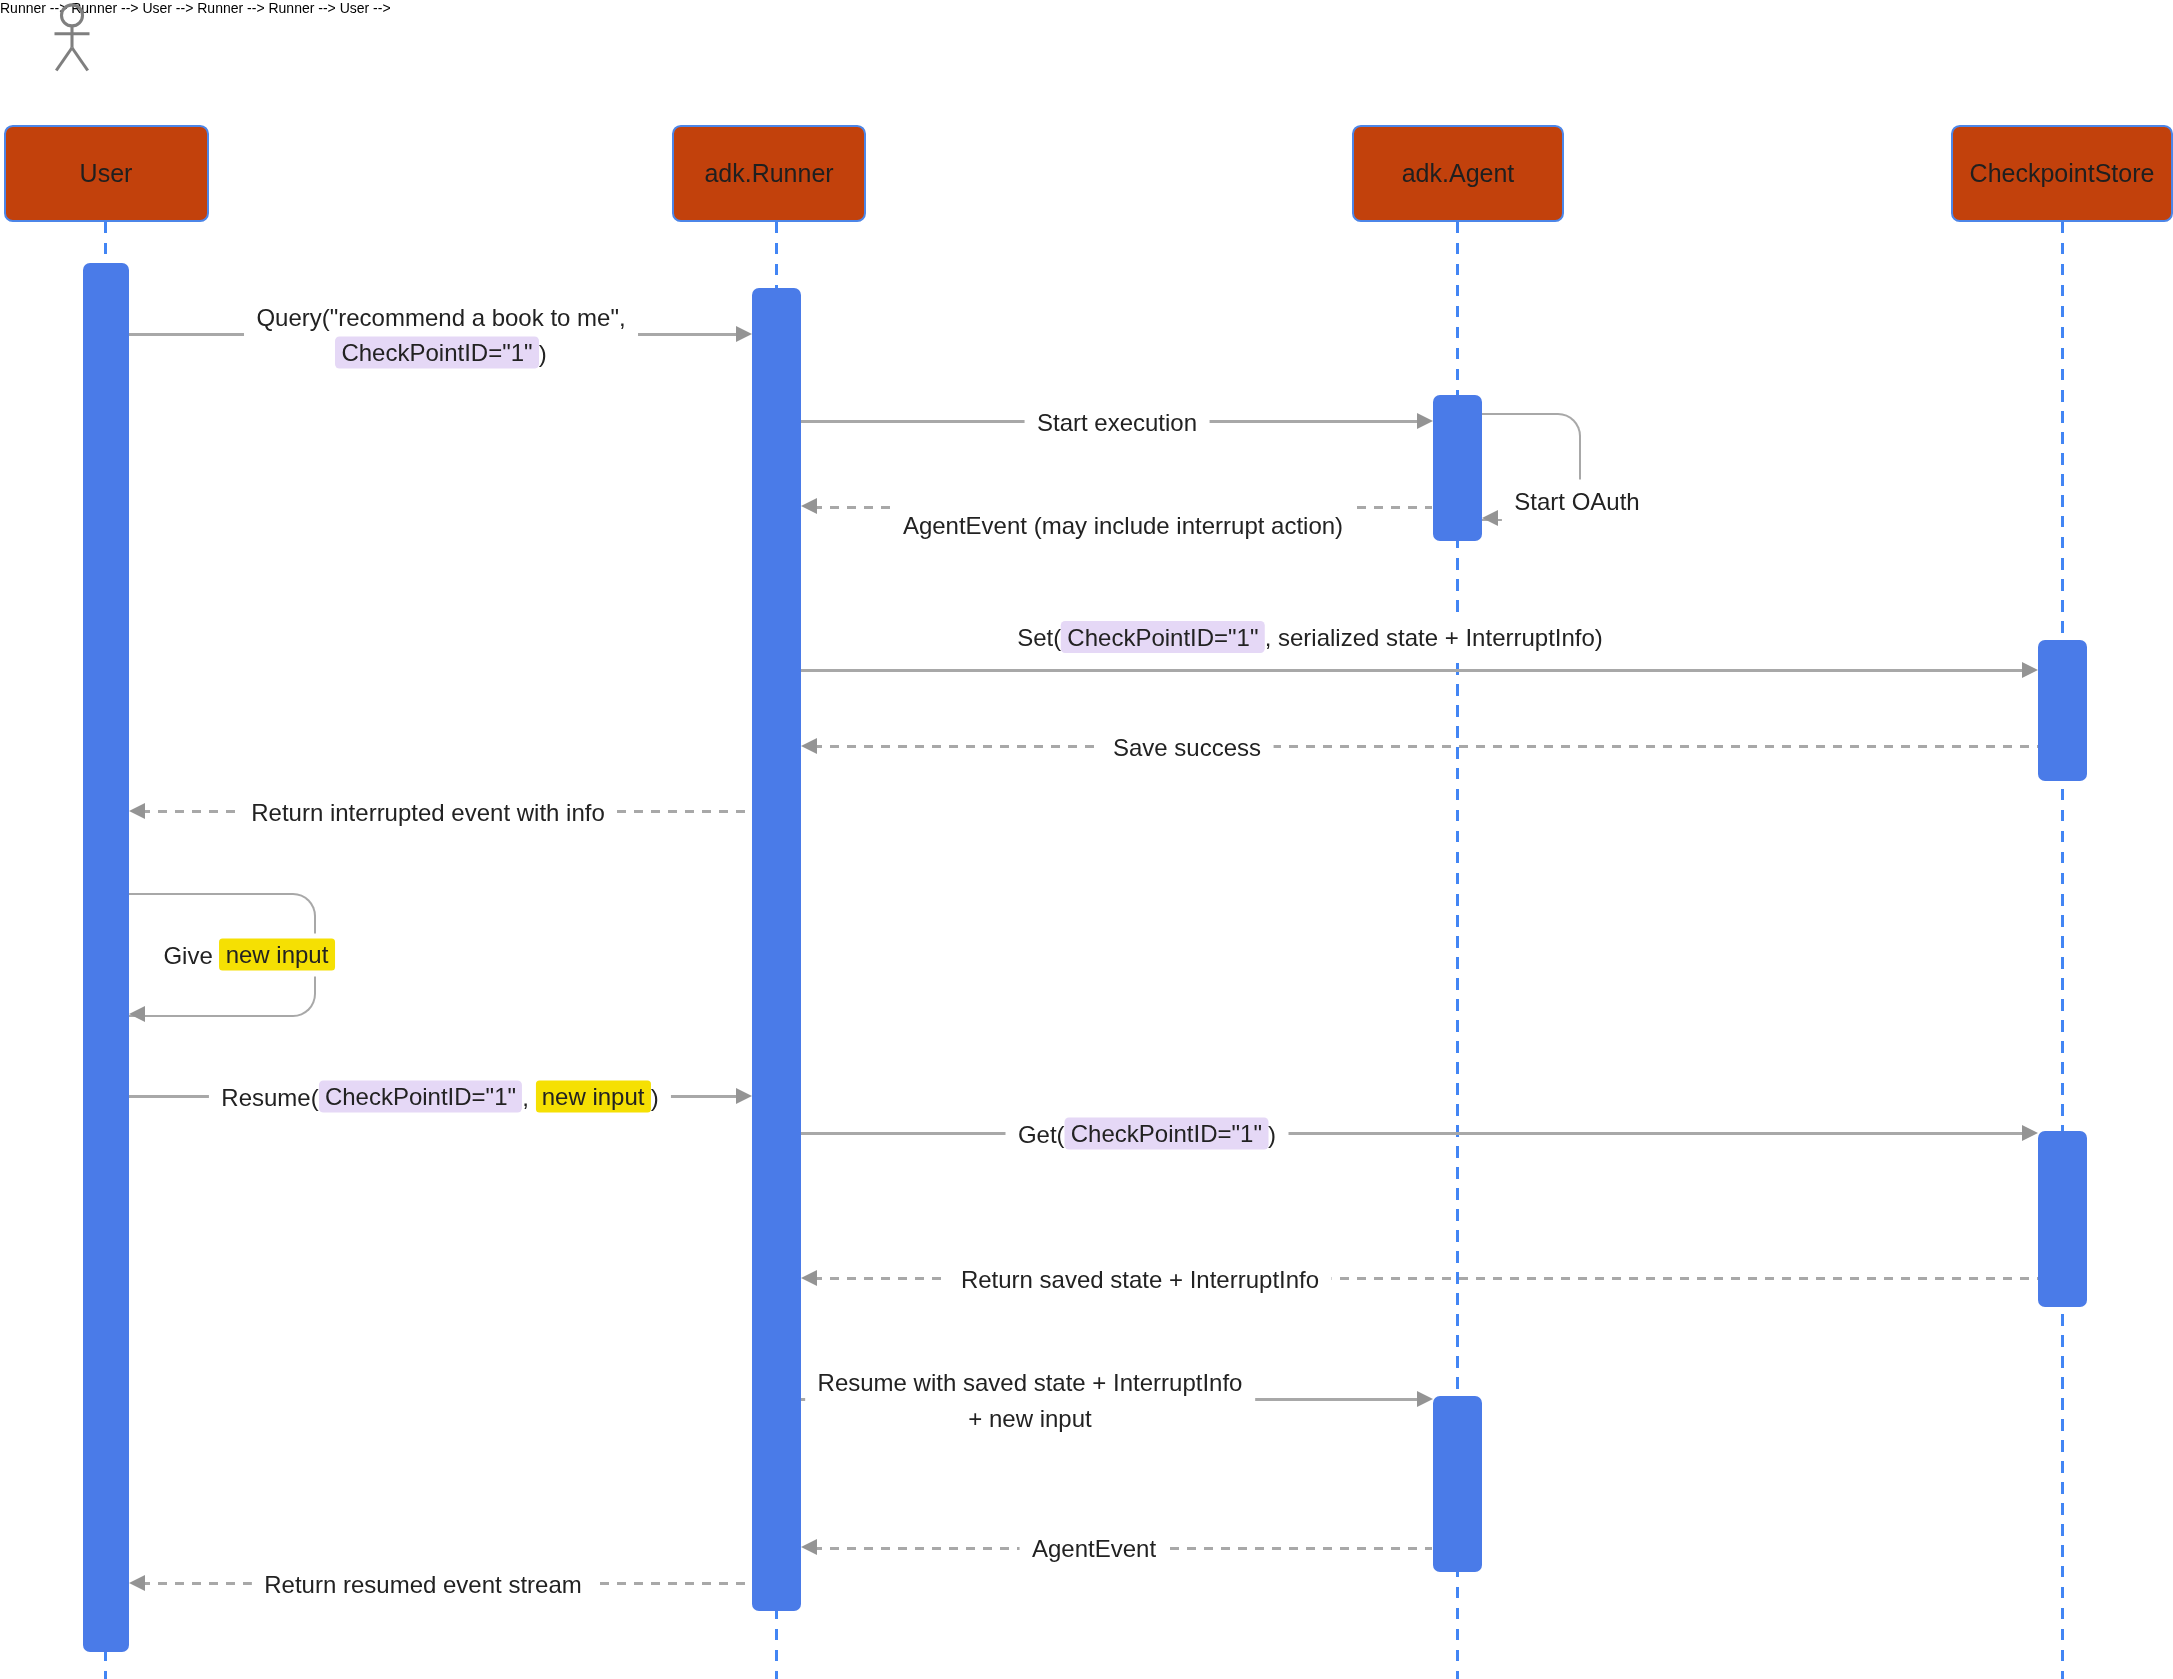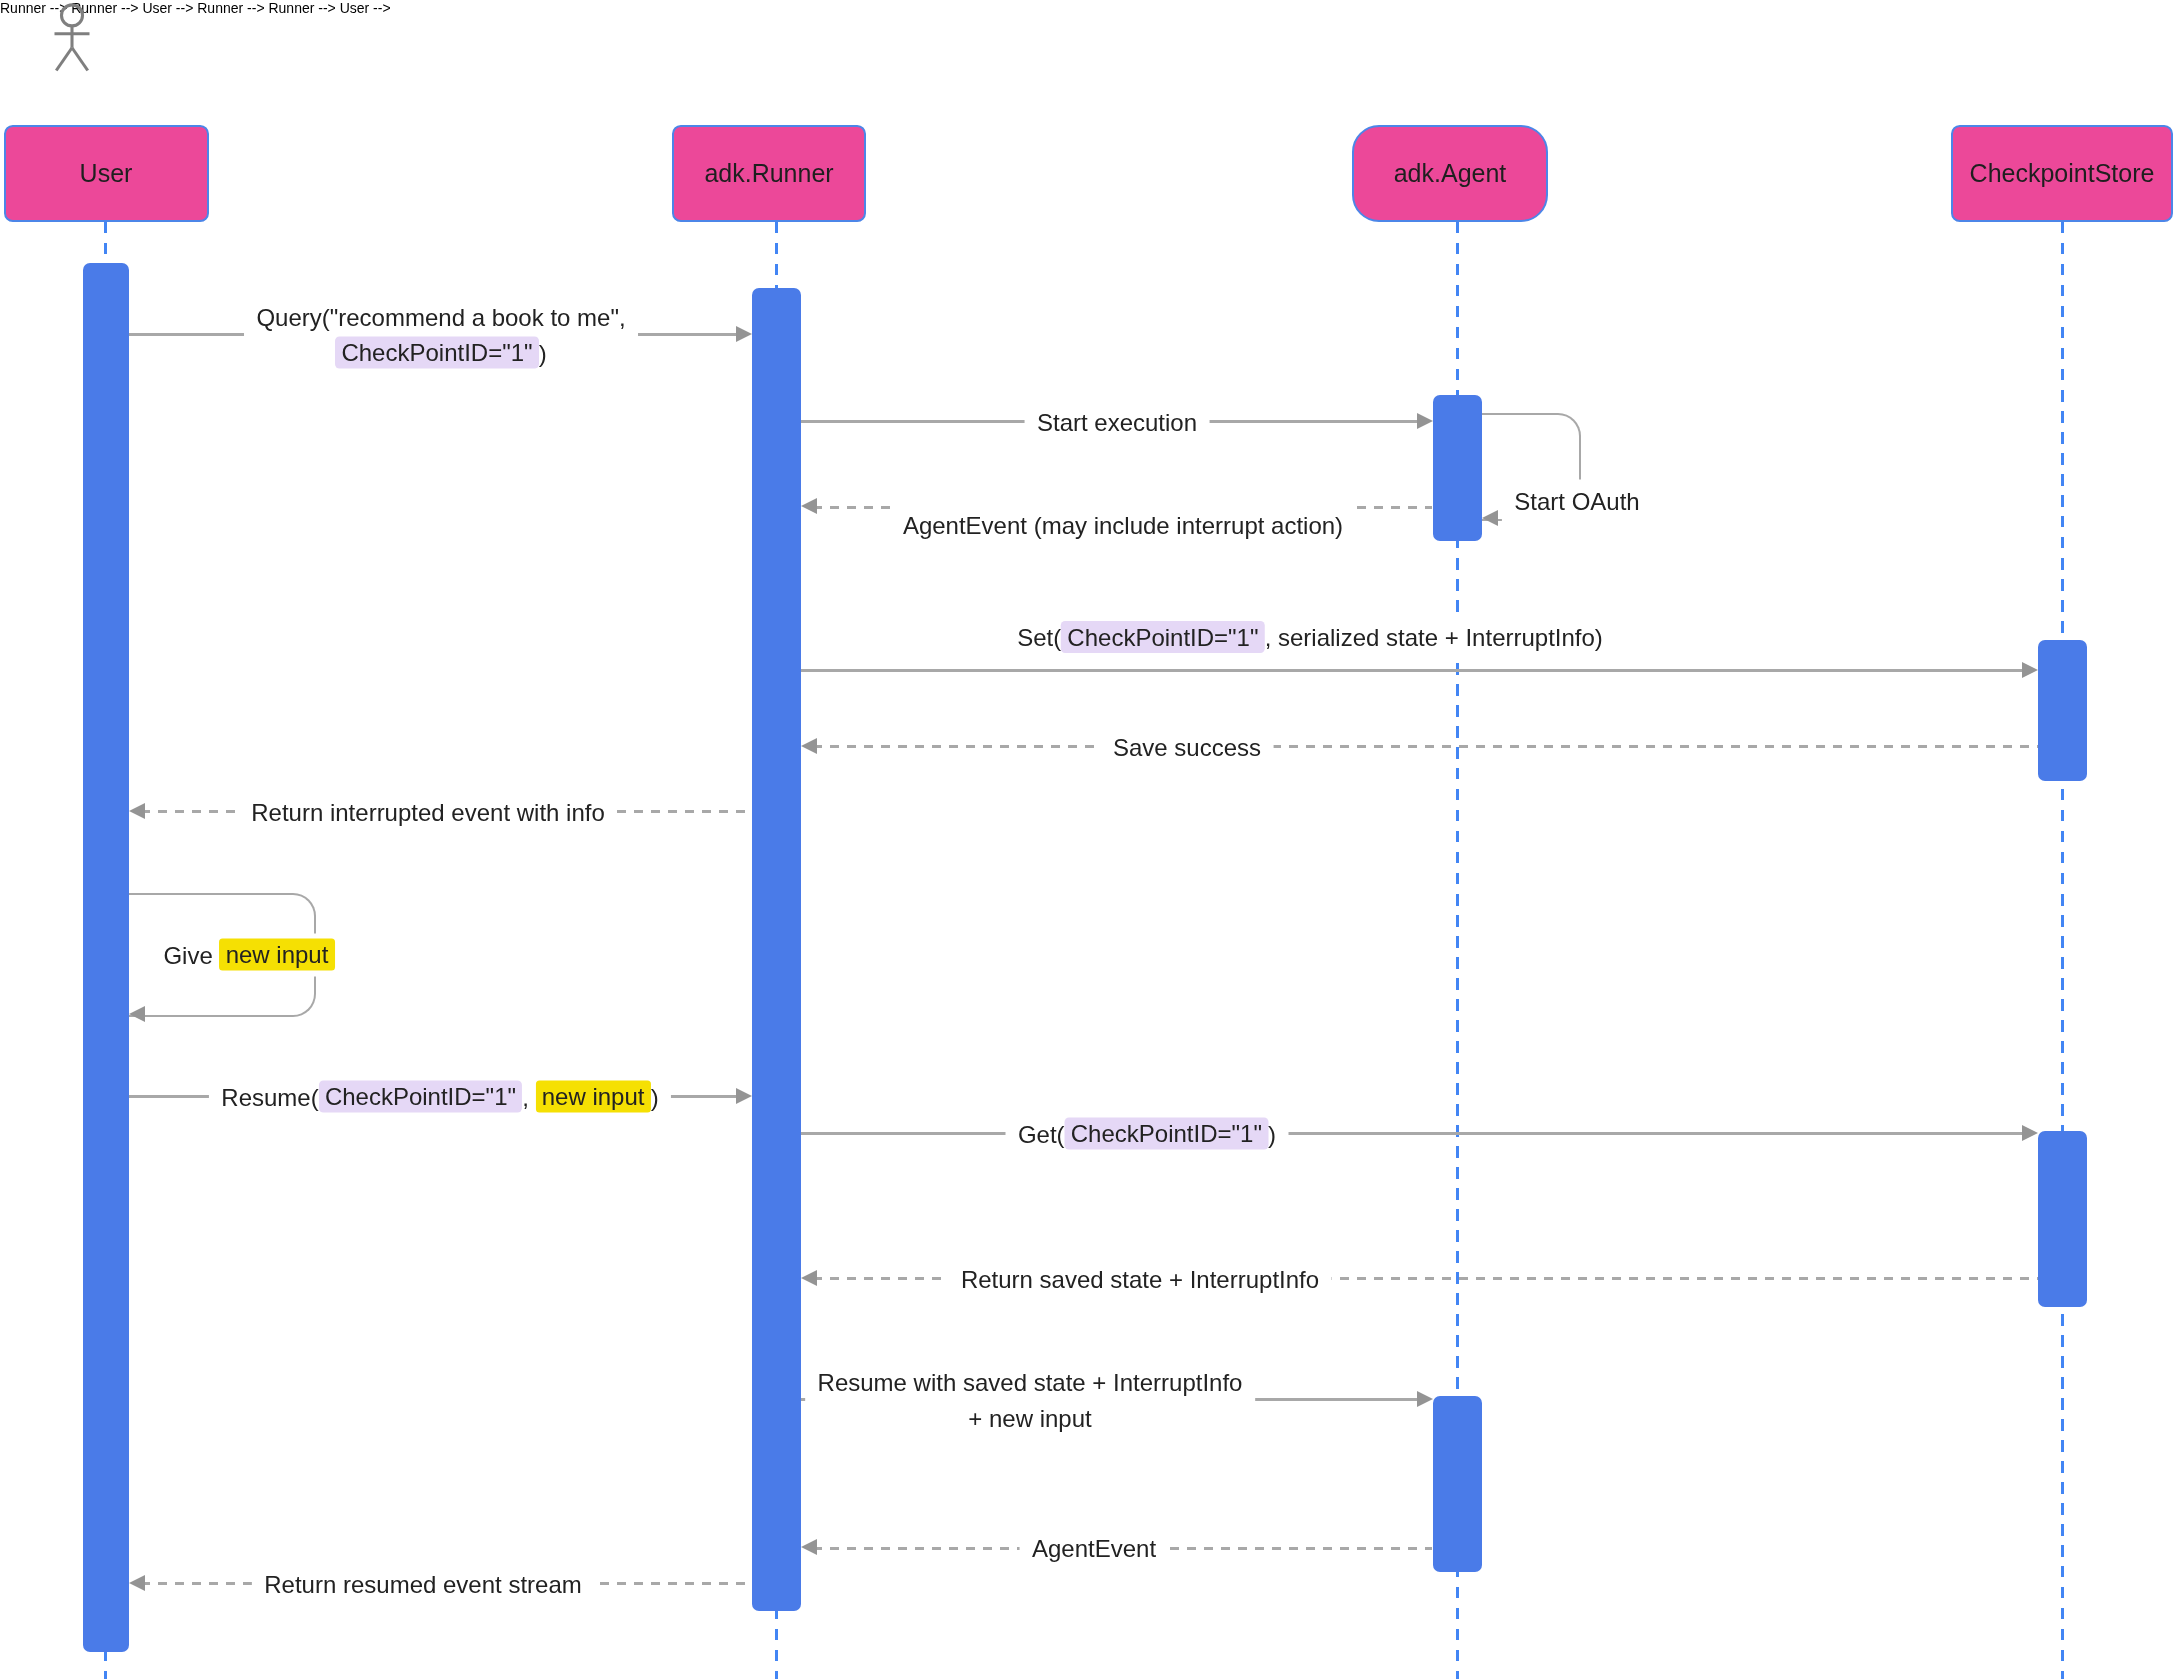--- a/index.html
+++ b/index.html
@@ -10,21 +10,21 @@
 
   .actor { position:absolute; left:44px; top:1.8px; width:56px; height:74px; z-index:4; }
 
   .lifeline {
     position:absolute; top:222px; bottom:0; width:2.6px; z-index:0;
     background:repeating-linear-gradient(to bottom,#4285F4 0 11.5px, transparent 11.5px 21px);
   }
 
   .participant {
     position:absolute; top:125px; height:97px; z-index:4;
-    background:#ec4899; border:2.6px solid #4C86E8; border-radius:8.8px;
+    background:#c2410c; border:2.6px solid #4C86E8; border-radius:8.8px;
     display:flex; align-items:center; justify-content:center;
     font-size:25px; color:#1f1f1f;
   }
 
   .activation { position:absolute; background:#4A7BE8; border-radius:7px; z-index:3; }
 
   .msg-line { position:absolute; height:2.6px; background:#A8A8A8; z-index:1; }
   .msg-line.dashed { background:repeating-linear-gradient(to right,#A8A8A8 0 8.8px, transparent 8.8px 17px); }
 
   .arrow { position:absolute; width:0; height:0; border-top:8.8px solid transparent; border-bottom:8.8px solid transparent; z-index:2; }
@@ -65,21 +65,21 @@
 
   
   <div class="lifeline" style="left:104px;"></div>
   <div class="lifeline" style="left:775px;"></div>
   <div class="lifeline" style="left:1456px;"></div>
   <div class="lifeline" style="left:2061px;"></div>
 
   
   <div class="participant" style="left:3.5px;width:205px;">User</div>
   <div class="participant" style="left:672px;width:194px;">adk.Runner</div>
-  <div class="participant" style="left:1352px;width:196px;border-radius:27px;">adk.Agent</div>
+  <div class="participant" style="left:1352px;width:212px;">adk.Agent</div>
   <div class="participant" style="left:1951px;width:222px;">CheckpointStore</div>
 
   
   <div class="activation" style="left:83px;top:263px;width:46px;height:1389px;"></div>
   <div class="activation" style="left:752px;top:288px;width:49px;height:1323px;"></div>
   <div class="activation" style="left:1433px;top:395px;width:49px;height:146px;"></div>
   <div class="activation" style="left:1433px;top:1396px;width:49px;height:176px;"></div>
   <div class="activation" style="left:2038px;top:640px;width:49px;height:141px;"></div>
   <div class="activation" style="left:2038px;top:1131px;width:49px;height:176px;"></div>
 

